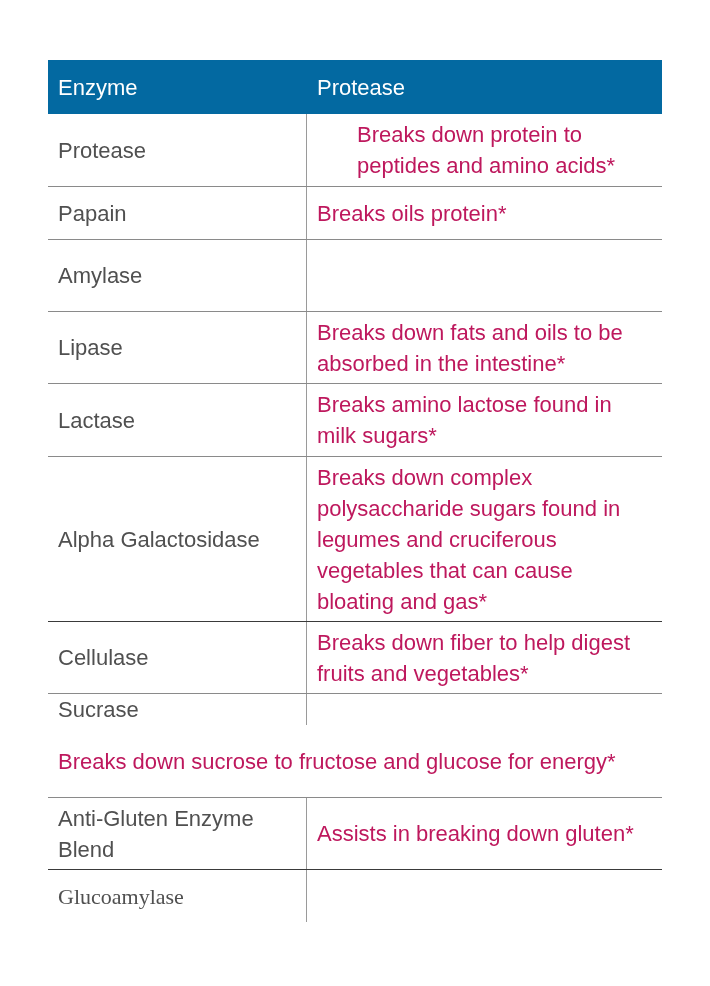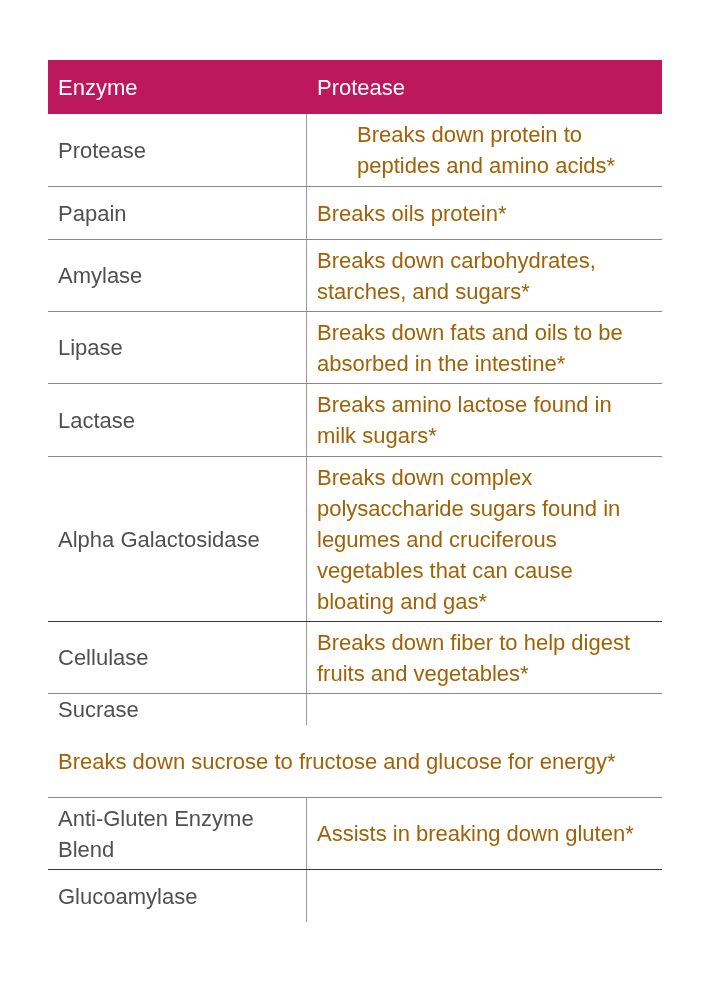--- a/index.html
+++ b/index.html
@@ -1,31 +1,31 @@
 <!DOCTYPE html>
 <html><head>
 <meta charset="utf-8">
 <style>
   html, body { margin: 0; padding: 0; background: #ffffff; }
   body { width: 710px; height: 986px; position: relative; overflow: hidden;
          font-family: "Liberation Sans", sans-serif; }
   .table { position: absolute; left: 48px; top: 60px; width: 614px; }
-  .header { height: 54px; background: #be185d; display: flex; }
+  .header { height: 54px; background: #0369a1; display: flex; }
   .header .c1 { width: 259px; padding-left: 10px; box-sizing: border-box; color: #ffffff;
                 font-size: 22px; line-height: 56px; }
   .header .c2 { flex: 1; padding-left: 10px; box-sizing: border-box; color: #ffffff;
                 font-size: 22px; line-height: 56px; }
   .row { display: flex; border-bottom: 1.5px solid #8a8a8a; box-sizing: border-box; }
   .row.dark { border-bottom-color: #3a3a3a; }
-  .row.last { border-bottom: none; }
+  .row.last { border-bottom: none; font-family: Liberation Serif, serif; }
   .cell1 { width: 259px; border-right: 1.5px solid #9a9a9a; box-sizing: border-box;
            padding-left: 10px; display: flex; align-items: center;
            color: #505050; font-size: 22px; line-height: 31px; }
   .cell2 { flex: 1; padding-left: 10px; padding-right: 8px; box-sizing: border-box;
-           display: flex; align-items: center; color: #a16207; font-size: 22px; line-height: 31px; }
+           display: flex; align-items: center; color: #be185d; font-size: 22px; line-height: 31px; }
   .cell2 span, .cell1 span { display: block; }
 </style>
 </head>
 <body>
 
 <div class="table">
   <div class="header">
     <div class="c1">Enzyme</div>
     <div class="c2">Protease</div>
   </div>
@@ -42,23 +42,20 @@
         <div class="cell1">
           <span>Papain</span>
         </div>
         <div class="cell2">
           <span>Breaks oils protein*</span>
         </div>
       </div>
       <div class="row" style="height: 72px;">
         <div class="cell1">
           <span>Amylase</span>
-        </div>
-        <div class="cell2">
-          <span>Breaks down carbohydrates, starches, and sugars*</span>
         </div>
       </div>
       <div class="row" style="height: 72px;">
         <div class="cell1">
           <span>Lipase</span>
         </div>
         <div class="cell2">
           <span>Breaks down fats and oils to be absorbed in the intestine*</span>
         </div>
       </div>

